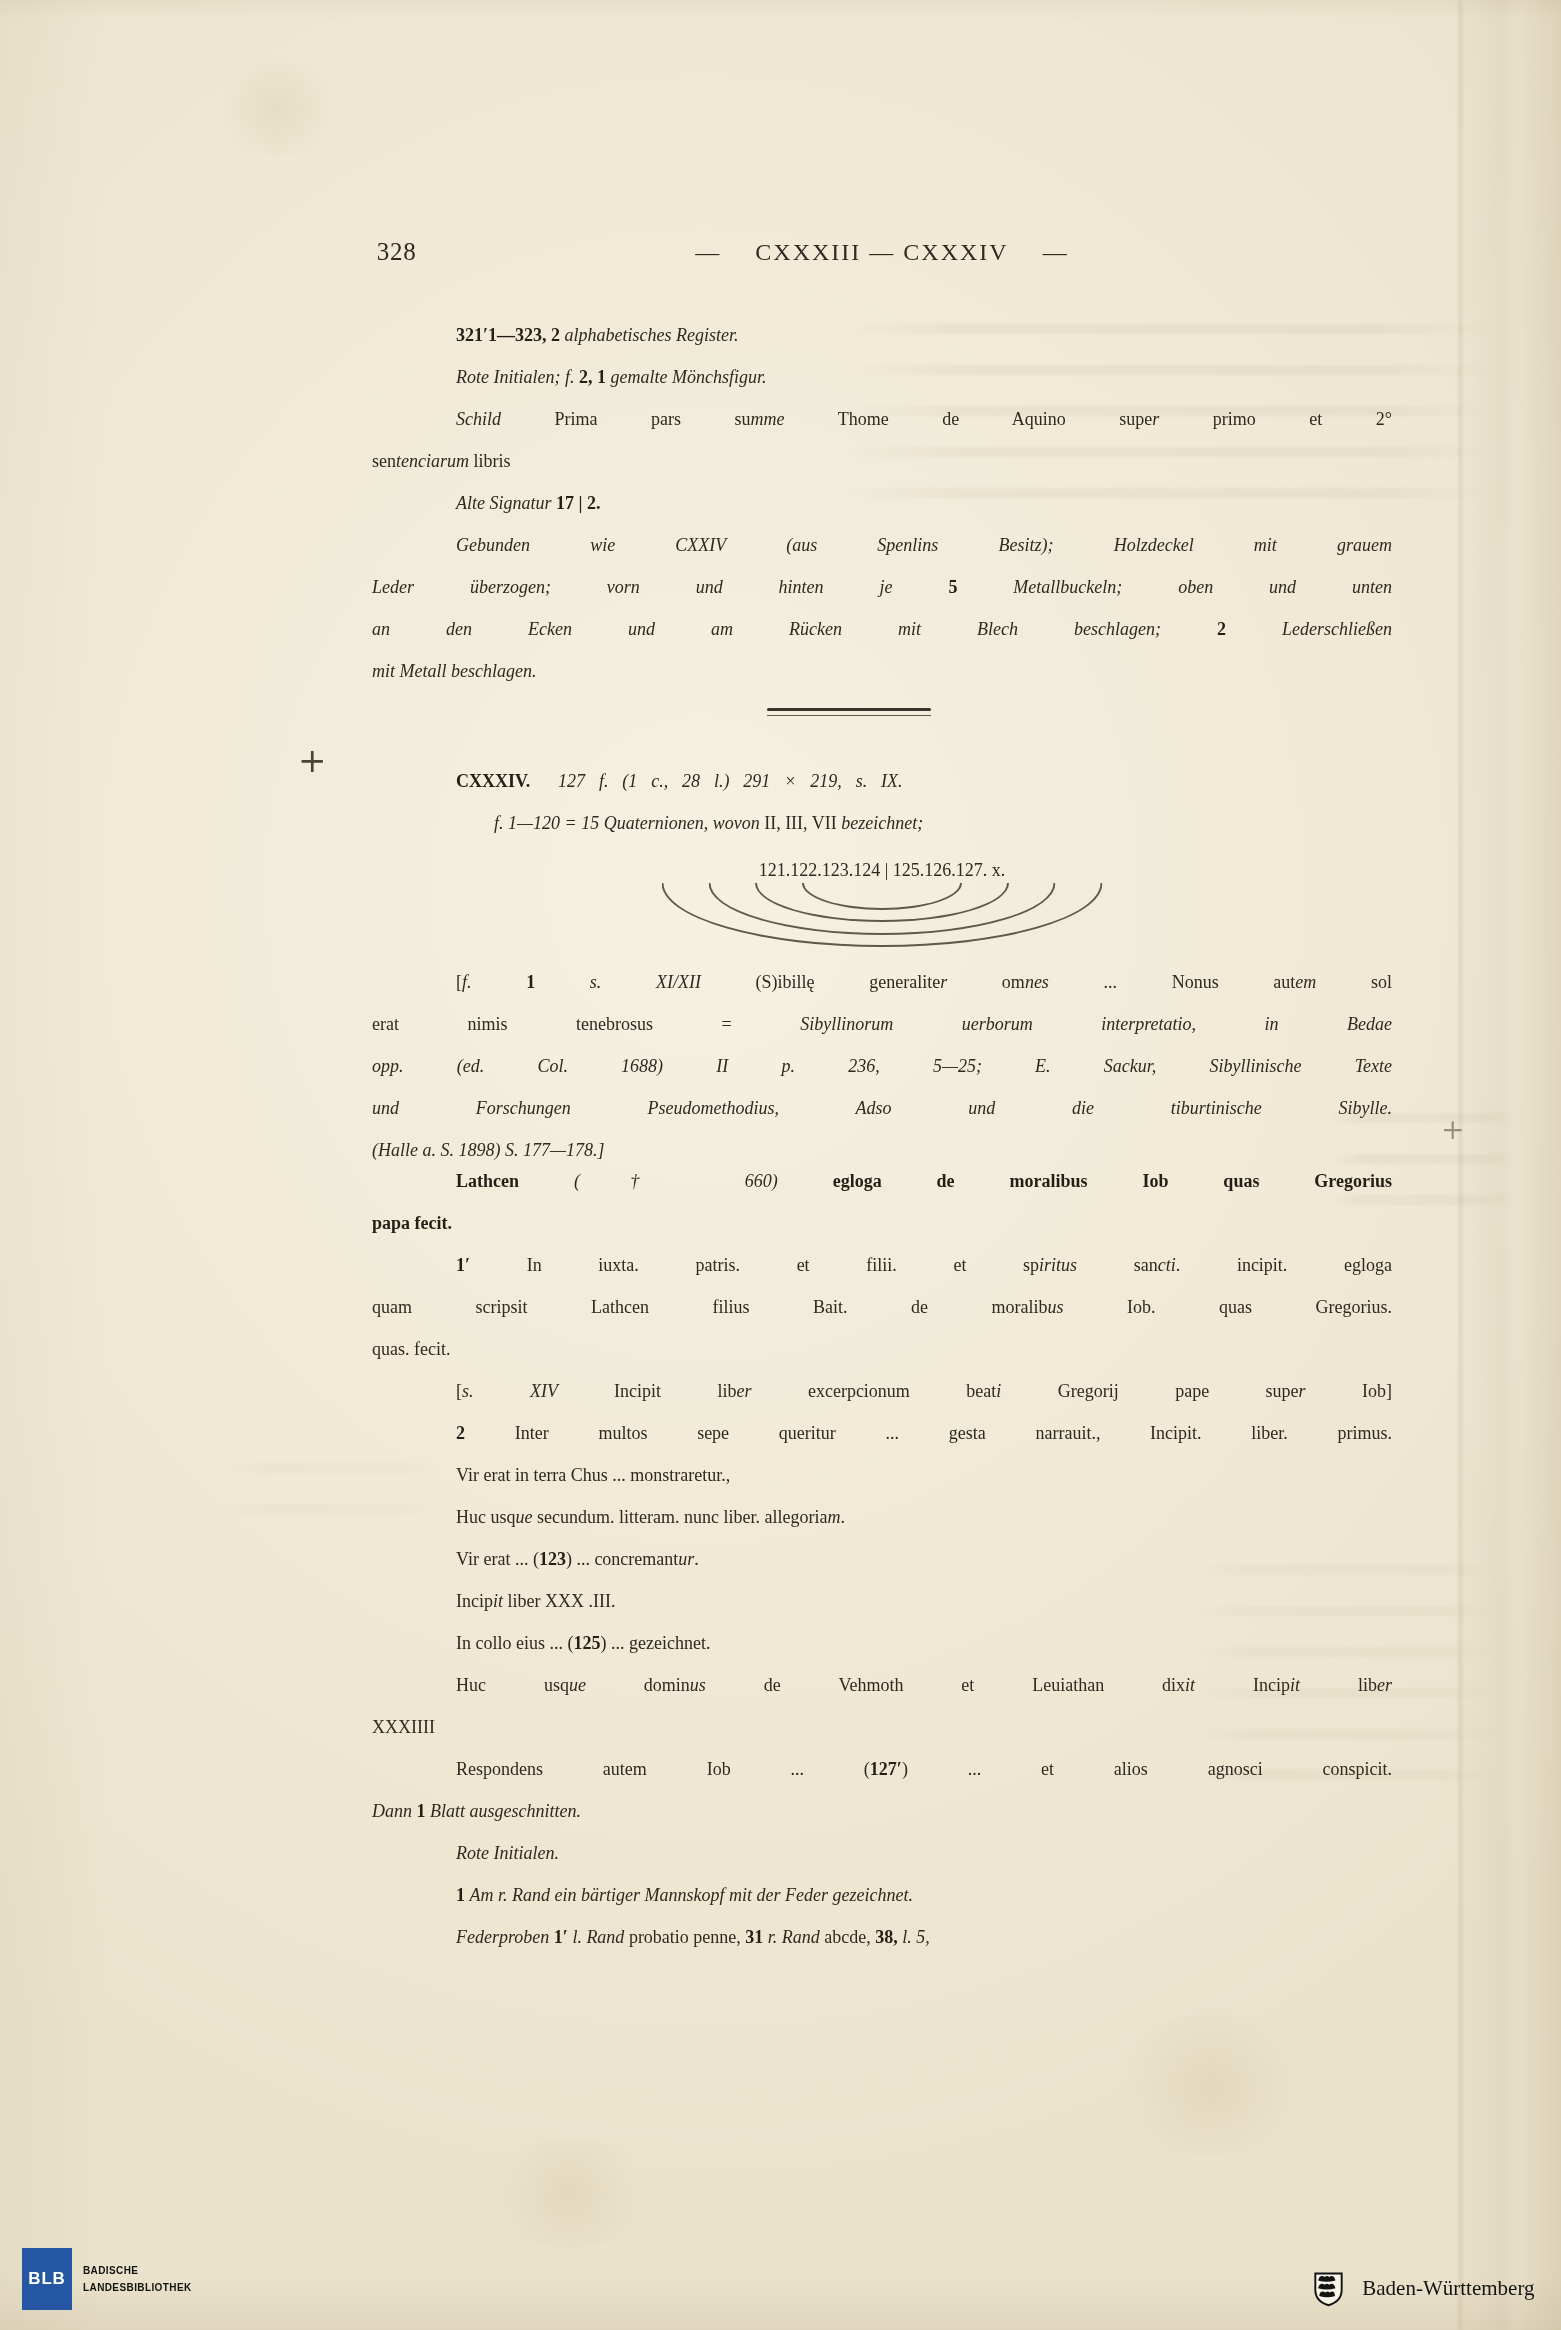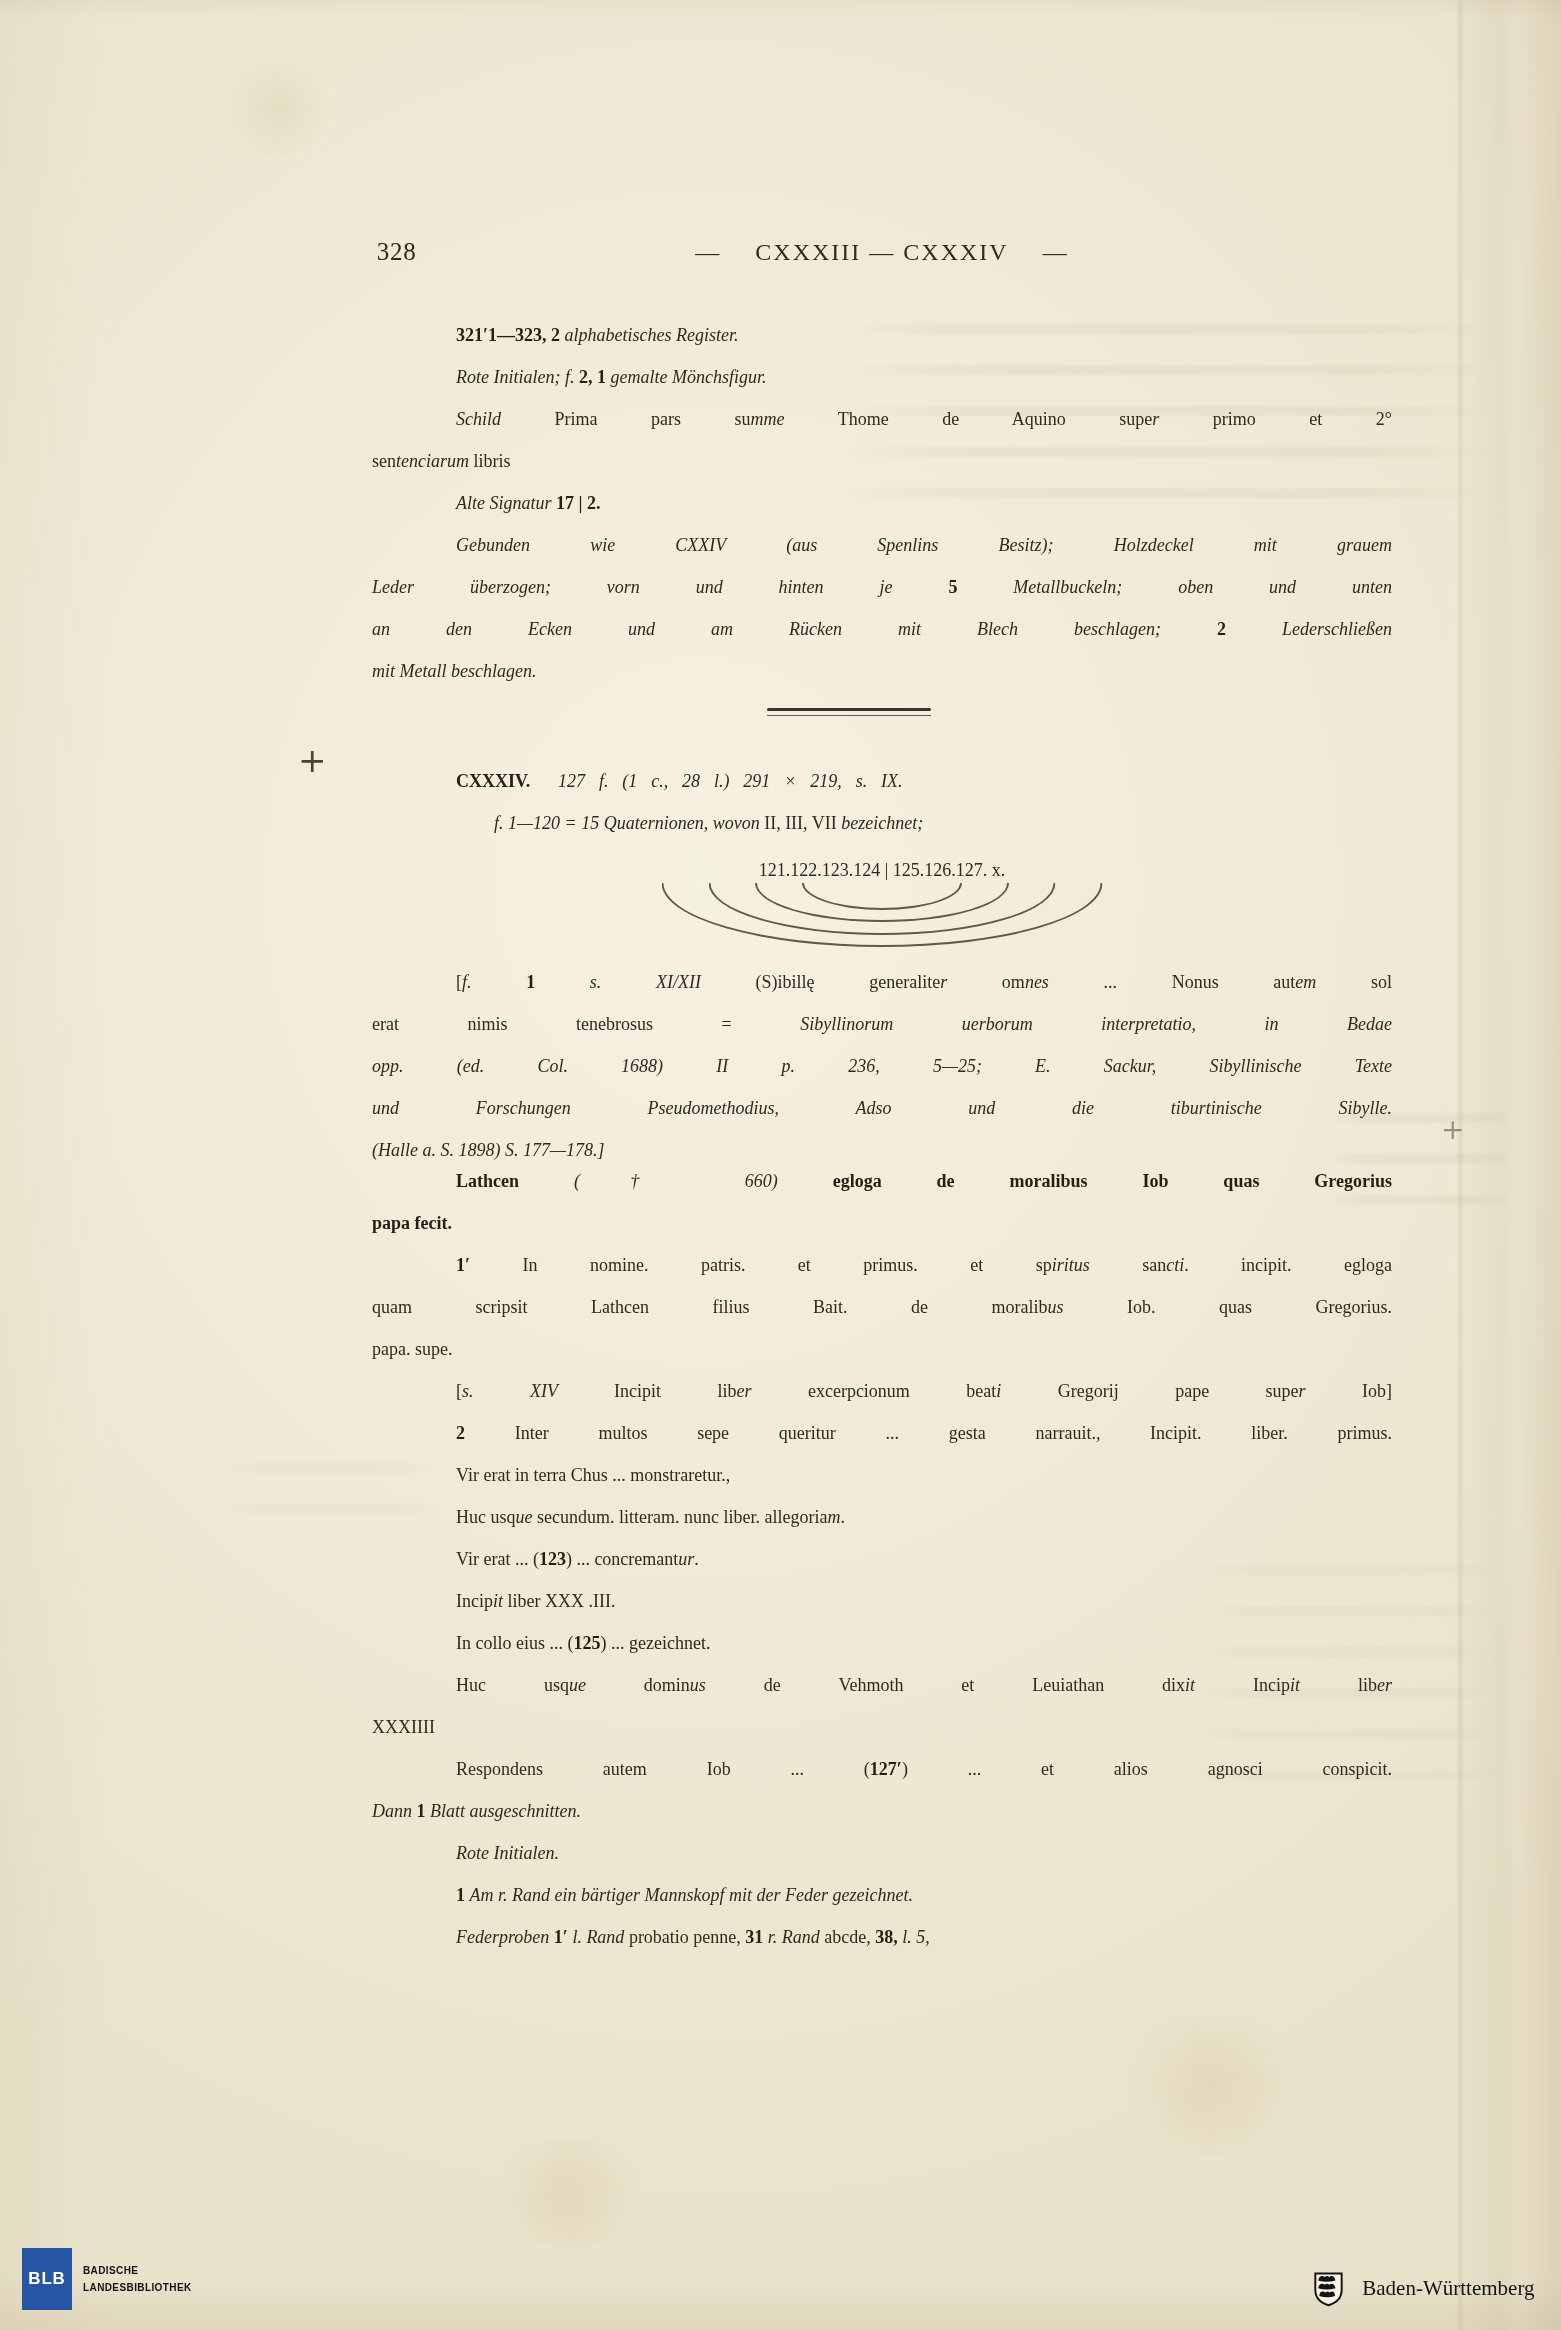--- a/index.html
+++ b/index.html
@@ -120,23 +120,23 @@
           <div class="arc" style="width: 250px; height: 37px;"></div>
           <div class="arc" style="width: 156px; height: 25px;"></div>
         </div>
         <p class="para ind just" style="margin-top: 6.2px;"><span>[</span><span class="it">f. </span><span class="bd">1 </span><span class="it">s. XI/XII </span><span>(S)ibillę generalite</span><span class="it">r</span><span> om</span><span class="it">nes</span><span> ... Nonus aut</span><span class="it">em</span><span> sol</span></p>
         <p class="para flush just"><span>erat nimis tenebrosus = </span><span class="it">Sibyllinorum uerborum interpretatio, in Bedae</span></p>
         <p class="para flush just"><span class="it">opp. (ed. Col. 1688) II p. 236, 5—25; E. Sackur, Sibyllinische Texte</span></p>
         <p class="para flush just"><span class="it">und Forschungen Pseudomethodius, Adso und die tiburtinische Sibylle.</span></p>
         <p class="para flush"><span class="it">(Halle a. S. 1898) S. 177—178.]</span></p>
         <p class="para ind just" style="margin-top: -11px;"><span class="bd">Lathcen </span><span class="it">(† 660) </span><span class="bd">egloga de moralibus Iob quas Gregorius</span></p>
         <p class="para flush"><span class="bd">papa fecit.</span></p>
-        <p class="para ind just"><span class="bd">1′ </span><span>In nomine. patris. et primus. et sp</span><span class="it">iritus</span><span> san</span><span class="it">cti</span><span>. incipit. egloga</span></p>
+        <p class="para ind just"><span class="bd">1′ </span><span>In iuxta. patris. et filii. et sp</span><span class="it">iritus</span><span> san</span><span class="it">cti</span><span>. incipit. egloga</span></p>
         <p class="para flush just"><span>quam scripsit Lathcen filius Bait. de moralib</span><span class="it">us</span><span> Iob. quas Gregorius.</span></p>
-        <p class="para flush"><span>papa. supe.</span></p>
+        <p class="para flush"><span>quas. fecit.</span></p>
         <p class="para ind just"><span>[</span><span class="it">s. XIV </span><span>Incipit lib</span><span class="it">er</span><span> excerpcionum beat</span><span class="it">i</span><span> Gregorij pape supe</span><span class="it">r</span><span> Iob]</span></p>
         <p class="para ind just"><span class="bd">2 </span><span>Inter multos sepe queritur ... gesta narrauit., Incipit. liber. primus.</span></p>
         <p class="para ind"><span>Vir erat in terra Chus ... monstraretur.,</span></p>
         <p class="para ind"><span>Huc usq</span><span class="it">ue</span><span> secundum. litteram. nunc liber. allegoria</span><span class="it">m</span><span>.</span></p>
         <p class="para ind"><span>Vir erat ... (</span><span class="bd">123</span><span>) ... concremant</span><span class="it">ur</span><span>.</span></p>
         <p class="para ind"><span>Incip</span><span class="it">it</span><span> liber XXX .III.</span></p>
         <p class="para ind"><span>In collo eius ... (</span><span class="bd">125</span><span>) ... gezeichnet.</span></p>
         <p class="para ind just"><span>Huc usq</span><span class="it">ue</span><span> domin</span><span class="it">us</span><span> de Vehmoth et Leuiathan dix</span><span class="it">it</span><span> Incip</span><span class="it">it</span><span> lib</span><span class="it">er</span></p>
         <p class="para flush"><span>XXXIIII</span></p>
         <p class="para ind just"><span>Respondens autem Iob ... (</span><span class="bd">127′</span><span>) ... et alios agnosci conspicit.</span></p>

